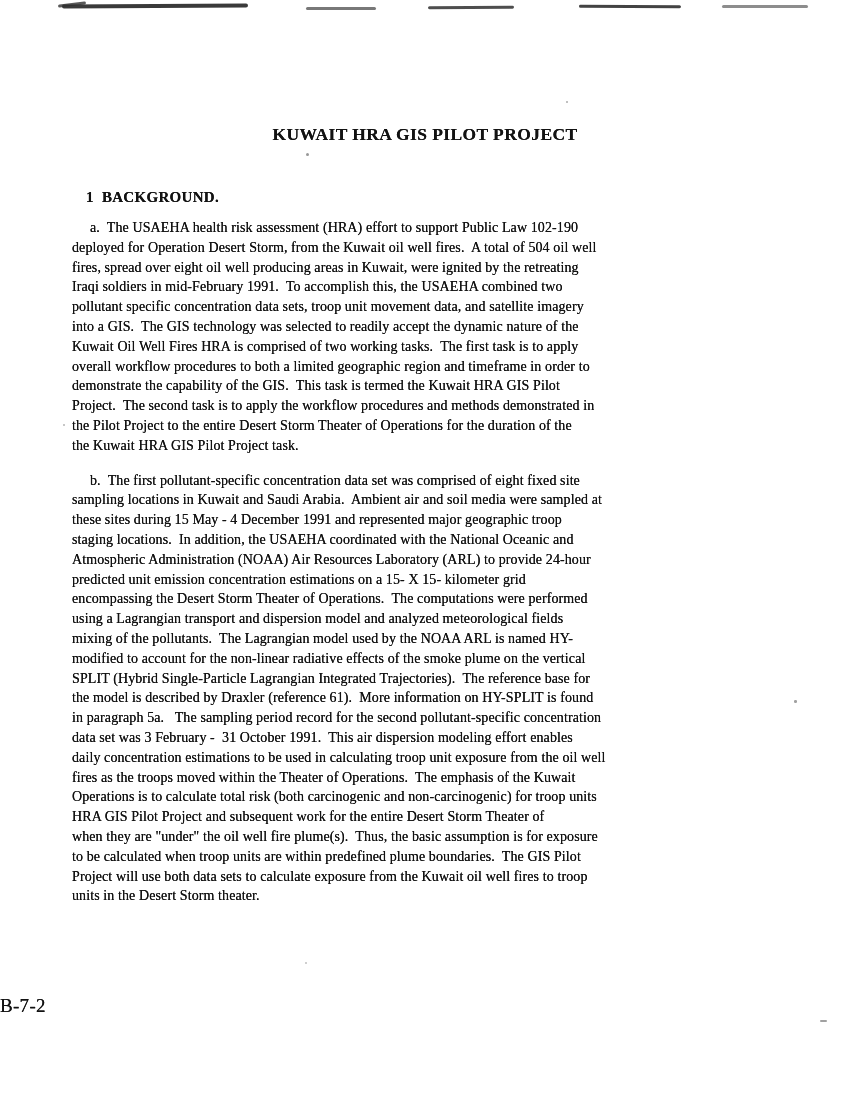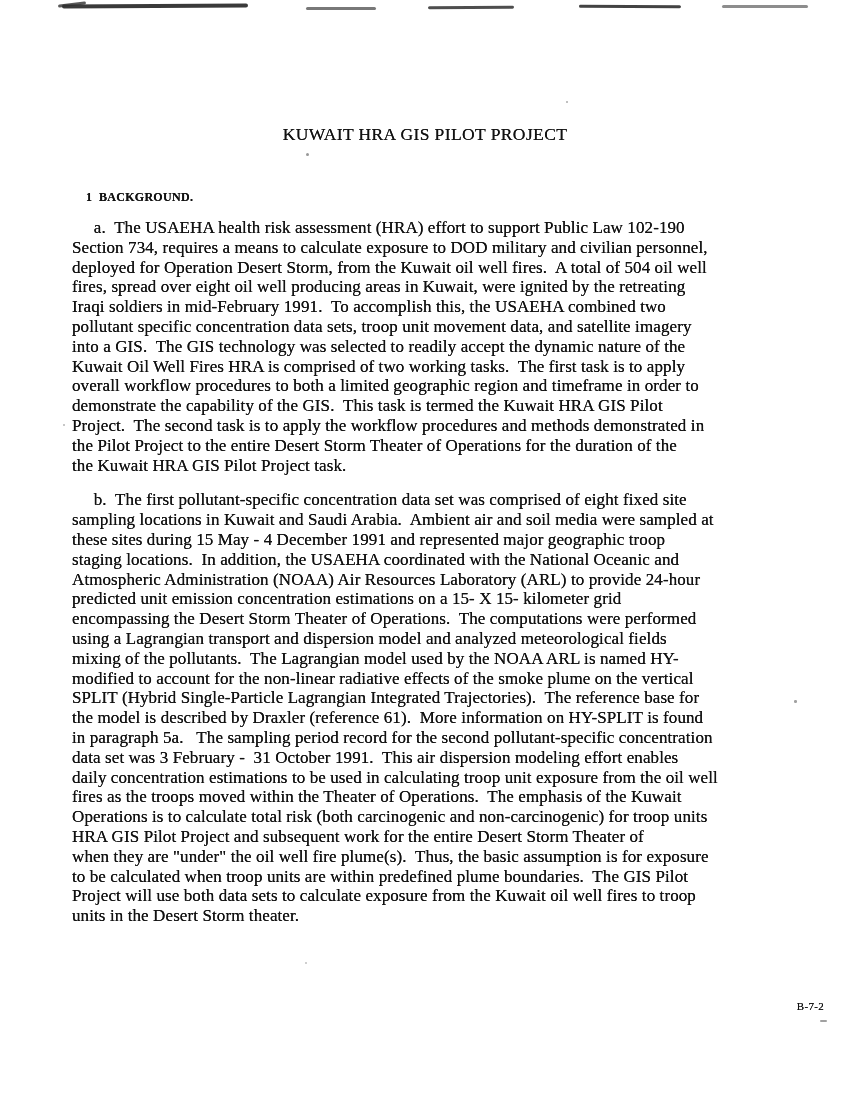--- a/index.html
+++ b/index.html
@@ -28,57 +28,57 @@
     border-radius: 50%;
   }
   .doc-title {
     position: absolute;
     top: 124px;
     left: 0;
     width: 850px;
     text-align: center;
     font-size: 17.5px;
     line-height: 21px;
-    font-weight: normal;
+    font-weight: bold;
     letter-spacing: 0.4px;
     white-space: pre;
     text-shadow: 0 0 0.4px rgba(0,0,0,0.85);
   }
   .section-heading {
     position: absolute;
     top: 187px;
     left: 86px;
-    font-size: 12px;
+    font-size: 15px;
     line-height: 21px;
     font-weight: bold;
     letter-spacing: 0.3px;
     white-space: pre;
     text-shadow: 0 0 0.4px rgba(0,0,0,0.85);
   }
   .body-text {
     position: absolute;
     top: 218px;
     left: 72px;
     width: 720px;
   }
   .para + .para { margin-top: 15px; }
   .line {
-    font-size: 17px;
+    font-size: 14px;
     line-height: 19.8px;
     letter-spacing: 0.1px;
     white-space: pre;
     text-shadow: 0 0 0.45px rgba(0,0,0,0.9);
   }
   .footer {
     position: absolute;
     top: 996px;
     left: 0;
     width: 824px;
-    text-align: right;
-    font-size: 11px;
+    text-align: left;
+    font-size: 19px;
     line-height: 20px;
     letter-spacing: 0.3px;
     text-shadow: 0 0 0.4px rgba(0,0,0,0.9);
   }
 </style>
 </head>
 <body>
 
 <div class="page">
 
@@ -96,21 +96,20 @@
   <div class="speck" style="left:305px; top:962px; width:2px; height:2px; opacity:0.35;"></div>
   <div class="streak" style="left:820px; top:1020px; width:7px; height:2px; opacity:0.45;"></div>
 
   <div class="doc-title">KUWAIT HRA GIS PILOT PROJECT</div>
 
   <div class="section-heading">1  BACKGROUND.</div>
 
   <div class="body-text" id="paragraphs">
       <div class="para">
         <div class="line">     a.  The USAEHA health risk assessment (HRA) effort to support Public Law 102-190</div>
-        <div class="line">Section 734, requires a means to calculate exposure to DOD military and civilian personnel,</div>
         <div class="line">deployed for Operation Desert Storm, from the Kuwait oil well fires.  A total of 504 oil well</div>
         <div class="line">fires, spread over eight oil well producing areas in Kuwait, were ignited by the retreating</div>
         <div class="line">Iraqi soldiers in mid-February 1991.  To accomplish this, the USAEHA combined two</div>
         <div class="line">pollutant specific concentration data sets, troop unit movement data, and satellite imagery</div>
         <div class="line">into a GIS.  The GIS technology was selected to readily accept the dynamic nature of the</div>
         <div class="line">Kuwait Oil Well Fires HRA is comprised of two working tasks.  The first task is to apply</div>
         <div class="line">overall workflow procedures to both a limited geographic region and timeframe in order to</div>
         <div class="line">demonstrate the capability of the GIS.  This task is termed the Kuwait HRA GIS Pilot</div>
         <div class="line">Project.  The second task is to apply the workflow procedures and methods demonstrated in</div>
         <div class="line">the Pilot Project to the entire Desert Storm Theater of Operations for the duration of the</div>

